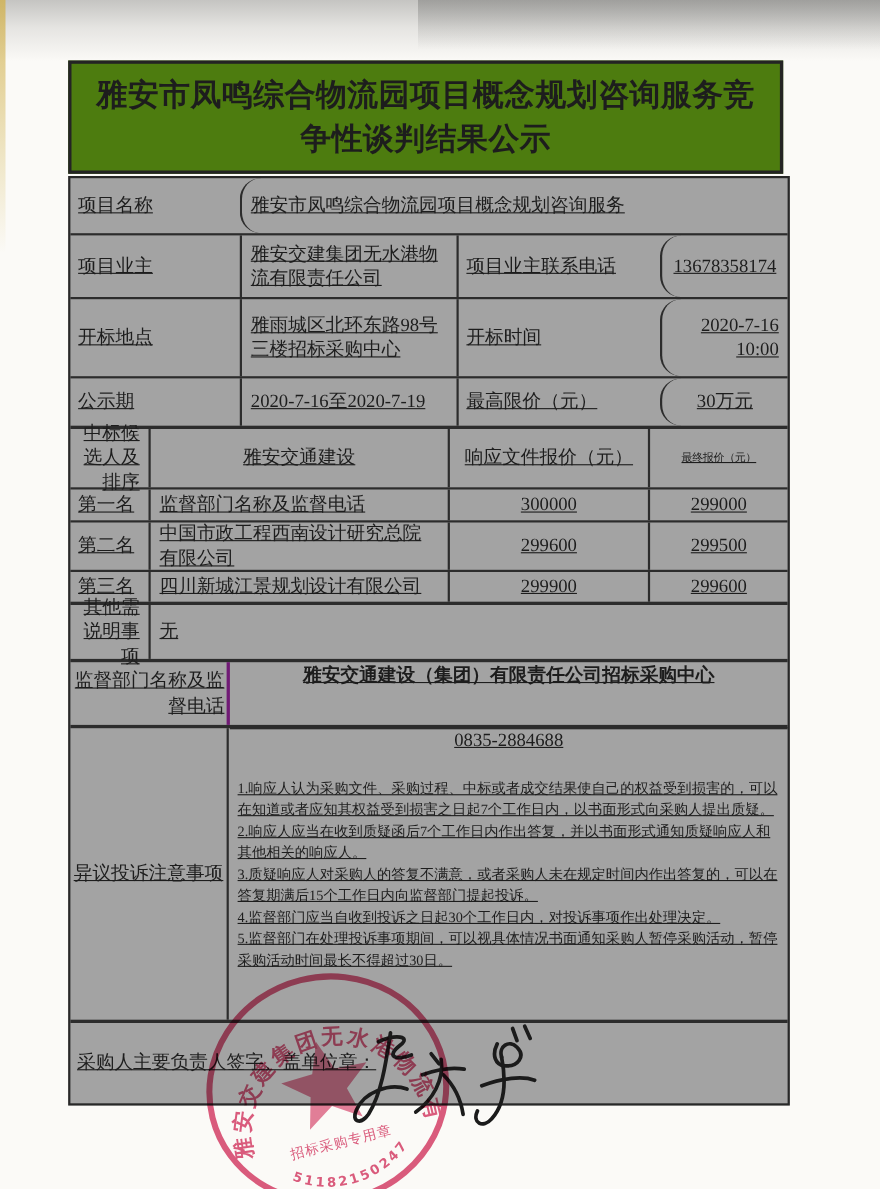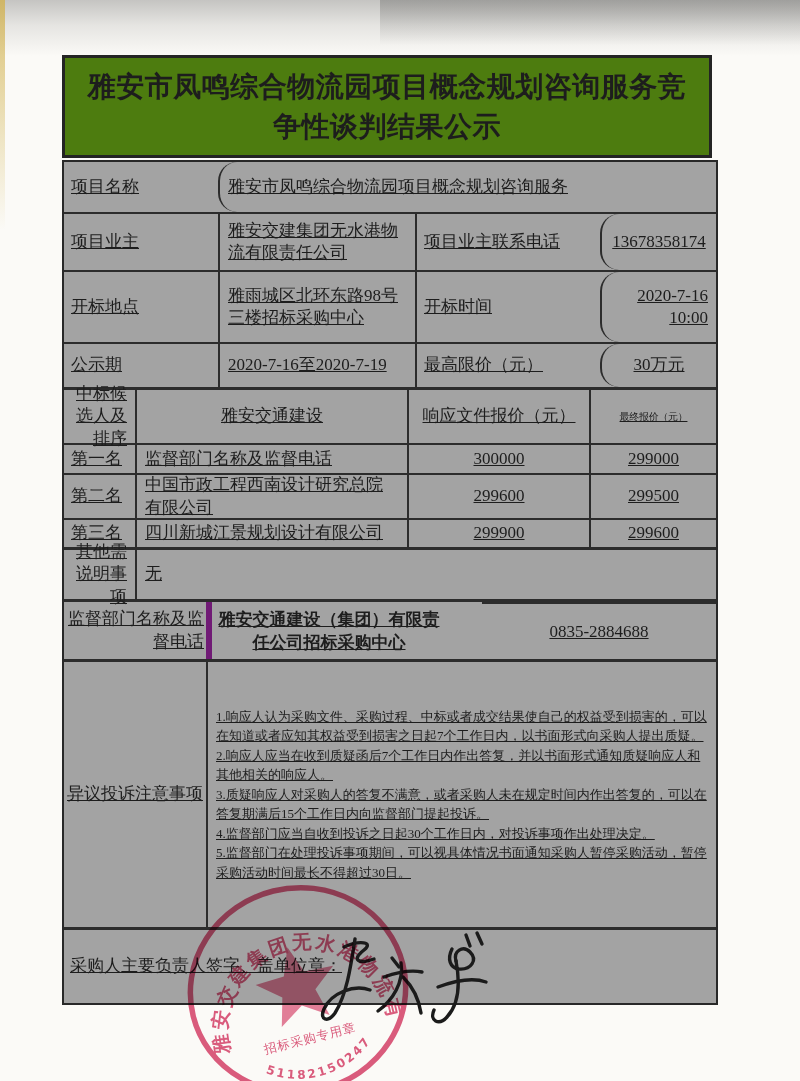--- a/index.html
+++ b/index.html
@@ -59,21 +59,21 @@
   .cn1{width:71px;flex:none;}
   .cn2{width:272px;flex:none;}
   .cn3{width:182px;flex:none;}
   .cn4{flex:1;}
   .cl{width:142px;flex:none;}
   .cr{flex:1;}
   .tight{font-size:10px;letter-spacing:-0.3px;}
   .h50{height:50px}.h58{height:58px}.h72{height:72px}.h45{height:45px}
   .h56{height:56px}.h30{height:30px}.h29{height:29px}.h52{height:52px}
   .h60{height:60px}.h268{height:268px}.h76{height:76px}
-  .stack{flex:1;display:flex;border-left:6px solid #701a75;gap:36px;}
+  .stack{flex:1;display:flex;flex-direction:column;border-left:3px solid #701a75;gap:36px;}
   .stack .srow{flex:1;display:flex;align-items:center;justify-content:center;text-align:center;font-size:17px;}
   .stack .srow + .srow{border-top:2px solid #2c2c2c;}
   .dept{font-weight:600;}
   .objection-text{display:block;align-self:center;width:100%;font-size:13px;line-height:1.5;}
   .objection-text p{margin:0;}
   
   .signature-svg{position:absolute;left:300px;top:925px;pointer-events:none;}
   .seal-svg{position:absolute;left:180px;top:872px;mix-blend-mode:multiply;pointer-events:none;}
 </style>
 </head>

